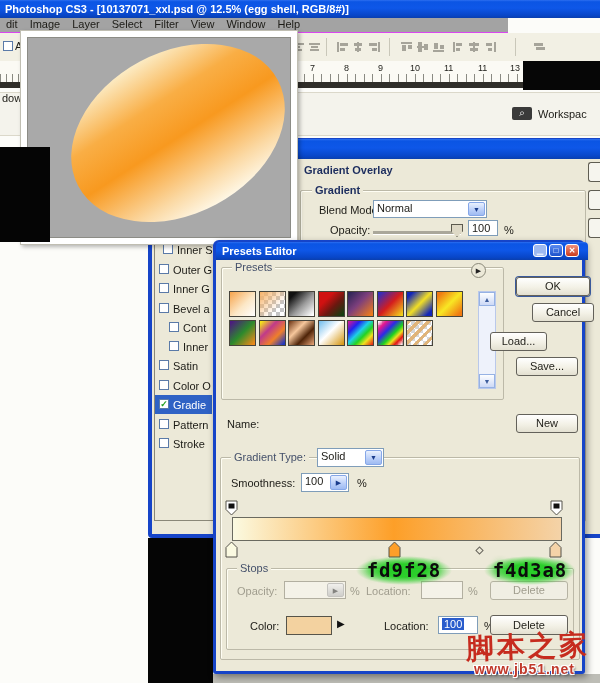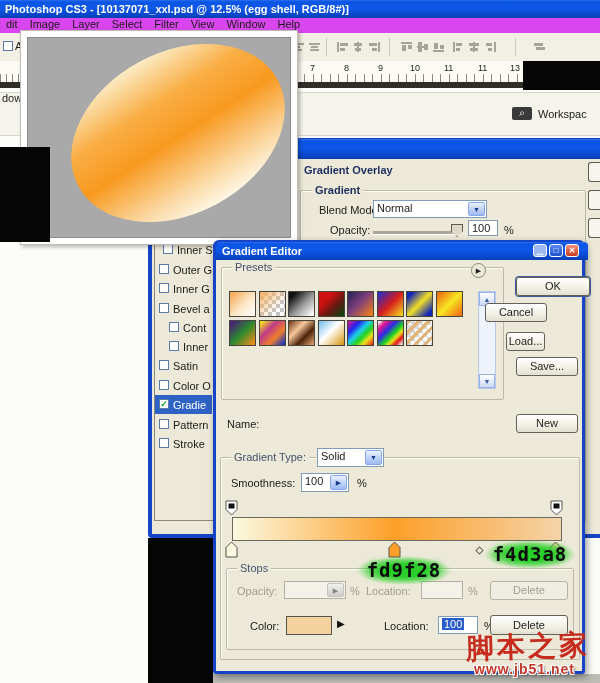--- a/index.html
+++ b/index.html
@@ -51,21 +51,21 @@
 <body>
 
 <div id="root">
 
   <div class="layer" style="z-index:1">
 
     <div class="abs titlebar" style="left:0;top:0;width:600px;height:18px;padding-left:5px">
       <span>Photoshop CS3 - [10137071_xxl.psd @ 12.5% (egg shell, RGB/8#)]</span>
     </div>
 
-    <div class="abs" style="left:0;top:18px;width:600px;height:14px;background:#d946ef;border-bottom:1px solid #d946ef;display:flex">
+    <div class="abs" style="left:0;top:18px;width:508px;height:14px;background:#a3a3a3;border-bottom:1px solid #d946ef;display:flex">
       <span class="menu-item">dit</span>
       <span class="menu-item">Image</span>
       <span class="menu-item">Layer</span>
       <span class="menu-item">Select</span>
       <span class="menu-item">Filter</span>
       <span class="menu-item">View</span>
       <span class="menu-item">Window</span>
       <span class="menu-item">Help</span>
     </div>
 
@@ -245,21 +245,21 @@
 
   <div class="layer" style="z-index:25">
     <div class="abs" style="left:0;top:147px;width:50px;height:95px;background:#050505"></div>
     <div class="abs" style="left:148px;top:538px;width:65px;height:145px;background:#050505"></div>
     <div class="abs" style="left:213px;top:674px;width:387px;height:9px;background:#bdbdb6"></div>
   </div>
 
   <div class="layer" style="z-index:30">
     <div class="abs" style="left:213px;top:240px;width:372px;height:434px;background:#1644c8;border-radius:6px 6px 3px 3px;box-shadow:2px 3px 7px rgba(0,0,0,.4)"></div>
     <div class="abs titlebar" style="left:216px;top:242px;width:366px;height:18px;border-radius:4px 4px 0 0;padding-left:6px">
-      <span>Gradient Editor</span>
+      <span>Presets Editor</span>
       <span class="abs winbtn" style="left:317px;top:2px;background:#9db9f0;color:#dfe8fb">▁</span>
       <span class="abs winbtn" style="left:333px;top:2px;background:linear-gradient(180deg,#5a8af0,#1c52cc)">□</span>
       <span class="abs winbtn" style="left:349px;top:2px;background:linear-gradient(180deg,#f0907c,#cc3c1e)">✕</span>
     </div>
     <div class="abs" style="left:216px;top:260px;width:366px;height:411px;background:#ece9d8"></div>
 
     <div class="abs groupbox" style="left:221px;top:267px;width:281px;height:131px"></div>
     <span class="abs gblabel" style="left:232px;top:261px">Presets</span>
     <span class="abs" style="left:471px;top:263px;width:13px;height:13px;border:1px solid #8a8878;border-radius:50%;background:#ece9d8;font-size:7px;line-height:13px;text-align:center;color:#222">▶</span>
 
@@ -308,22 +308,22 @@
     <div class="abs swatch" style="left:406px;top:320px;width:27px;height:26px">
         <div class="fill" style="background:repeating-linear-gradient(135deg,rgba(224,178,116,.95) 0 3px,rgba(224,178,116,0) 3px 7px),repeating-conic-gradient(#d6d6d6 0% 25%,#ffffff 0% 50%) 0 0 / 8px 8px;"></div>
       </div>
 
     <div class="abs" style="left:478px;top:291px;width:16px;height:96px;background:#eef2fb;border:1px solid #b9c8ea">
       <div class="scrollbtn" style="height:14px">▲</div>
       <div class="scrollbtn" style="height:14px;position:absolute;bottom:0;left:0;right:0">▼</div>
     </div>
 
     <div class="abs btn" style="left:516px;top:277px;width:74px;height:19px;line-height:17px;box-shadow:0 0 0 1px #3a5a9c">OK</div>
-    <div class="abs btn" style="left:485px;top:303px;width:62px;height:19px;line-height:17px">Cancel</div>
-    <div class="abs btn" style="left:506px;top:332px;width:39px;height:19px;line-height:17px">Load...</div>
+    <div class="abs btn" style="left:532px;top:303px;width:62px;height:19px;line-height:17px">Cancel</div>
+    <div class="abs btn" style="left:490px;top:332px;width:57px;height:19px;line-height:17px">Load...</div>
     <div class="abs btn" style="left:516px;top:357px;width:62px;height:19px;line-height:17px">Save...</div>
 
     <span class="abs" style="left:227px;top:418px">Name:</span>
     <div class="abs btn" style="left:516px;top:414px;width:62px;height:19px;line-height:17px">New</div>
 
     <div class="abs groupbox" style="left:220px;top:457px;width:358px;height:201px"></div>
     <span class="abs gblabel" style="left:231px;top:451px">Gradient Type:</span>
     <div class="abs input" style="left:317px;top:448px;width:67px;height:19px">
       <span>Solid</span>
       <span class="drop">▼</span>
@@ -383,21 +383,21 @@
     <span class="abs" style="left:384px;top:620px">Location:</span>
     <div class="abs input" style="left:438px;top:616px;width:40px;height:18px">
       <span class="sel">100</span>
     </div>
     <span class="abs" style="left:484px;top:620px">%</span>
     <div class="abs btn" style="left:490px;top:615px;width:78px;height:20px;line-height:18px">Delete</div>
   </div>
 
   <div class="layer" style="z-index:40">
     <div class="abs hex" style="left:356px;top:556px;width:96px;height:29px;line-height:29px">fd9f28</div>
-    <div class="abs hex" style="left:484px;top:540px;width:92px;height:29px;line-height:29px">f4d3a8</div>
+    <div class="abs hex" style="left:484px;top:556px;width:92px;height:29px;line-height:29px">f4d3a8</div>
   </div>
 
   <div class="layer" style="z-index:50">
     <div class="abs wm1" style="left:466px;top:628px">脚本之家</div>
     <div class="abs wm2" style="left:474px;top:661px">www.jb51.net</div>
   </div>
 
 </div>
 
 </body></html>

